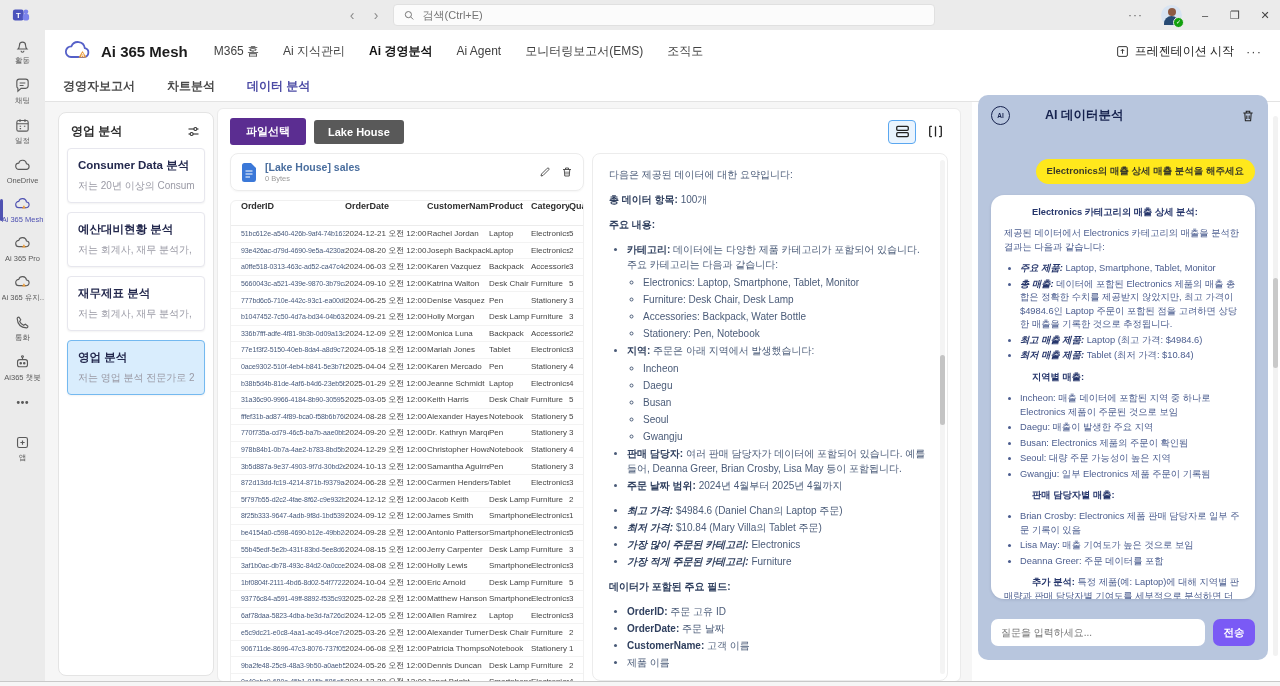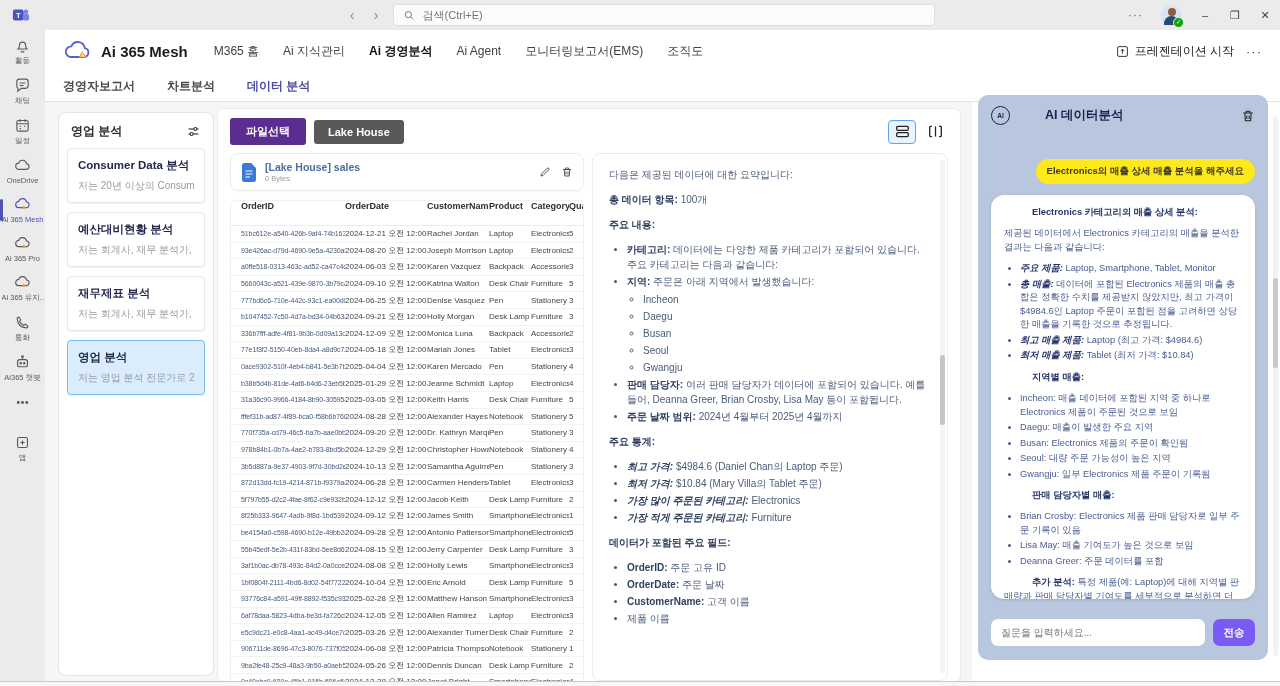--- a/index.html
+++ b/index.html
@@ -381,21 +381,21 @@
                 <div class="tcell c0">51bc612e-a540-426b-9af4-74b16397507a</div>
                 <div class="tcell c1">2024-12-21 오전 12:00:00</div>
                 <div class="tcell c2">Rachel Jordan</div>
                 <div class="tcell c3">Laptop</div>
                 <div class="tcell c4">Electronics</div>
                 <div class="tcell c5">5</div>
               </div>
               <div class="trow">
                 <div class="tcell c0">93e426ac-d79d-4690-9e5a-4230af8d9872</div>
                 <div class="tcell c1">2024-08-20 오전 12:00:00</div>
-                <div class="tcell c2">Joseph Morrison</div>
+                <div class="tcell c2">Joseph Backpack</div>
                 <div class="tcell c3">Laptop</div>
                 <div class="tcell c4">Electronics</div>
                 <div class="tcell c5">2</div>
               </div>
               <div class="trow">
                 <div class="tcell c0">a0ffe518-0313-463c-ad52-ca47c4c5c87f</div>
                 <div class="tcell c1">2024-06-03 오전 12:00:00</div>
                 <div class="tcell c2">Karen Vazquez</div>
                 <div class="tcell c3">Backpack</div>
                 <div class="tcell c4">Accessories</div>
@@ -606,32 +606,36 @@
               <div class="thumb"></div>
             </div>
         </div>
       </div>
       <div id="summary">
         <div class="blocks" id="summary-blocks">
             <p>다음은 제공된 데이터에 대한 요약입니다:</p>
             <p><strong>총 데이터 항목:</strong> 100개</p>
             <p><strong>주요 내용:</strong></p>
             <ul>
-              <li><strong>카테고리:</strong> 데이터에는 다양한 제품 카테고리가 포함되어 있습니다. 주요 카테고리는 다음과 같습니다:</li>
+              <li><strong>카테고리:</strong> 데이터에는 다양한 제품 카테고리가 포함되어 있습니다. 주요 카테고리는 다음과 같습니다:<ul>
+                  <li>Electronics: Laptop, Smartphone, Tablet, Monitor</li>
+                  <li>Furniture: Desk Chair, Desk Lamp</li>
+                  <li>Accessories: Backpack, Water Bottle</li>
+                  <li>Stationery: Pen, Notebook</li>
+                </ul></li>
               <li><strong>지역:</strong> 주문은 아래 지역에서 발생했습니다:<ul>
                   <li>Incheon</li>
                   <li>Daegu</li>
                   <li>Busan</li>
                   <li>Seoul</li>
                   <li>Gwangju</li>
                 </ul></li>
               <li><strong>판매 담당자:</strong> 여러 판매 담당자가 데이터에 포함되어 있습니다. 예를 들어, Deanna Greer, Brian Crosby, Lisa May 등이 포함됩니다.</li>
               <li><strong>주문 날짜 범위:</strong> 2024년 4월부터 2025년 4월까지</li>
             </ul>
-            <p><strong>주요 통계:</strong></p>
             <ul>
               <li><em class="bi">최고 가격:</em> $4984.6 (Daniel Chan의 Laptop 주문)</li>
               <li><em class="bi">최저 가격:</em> $10.84 (Mary Villa의 Tablet 주문)</li>
               <li><em class="bi">가장 많이 주문된 카테고리:</em> Electronics</li>
               <li><em class="bi">가장 적게 주문된 카테고리:</em> Furniture</li>
             </ul>
             <p><strong>데이터가 포함된 주요 필드:</strong></p>
             <ul>
               <li><strong>OrderID:</strong> 주문 고유 ID</li>
               <li><strong>OrderDate:</strong> 주문 날짜</li>

